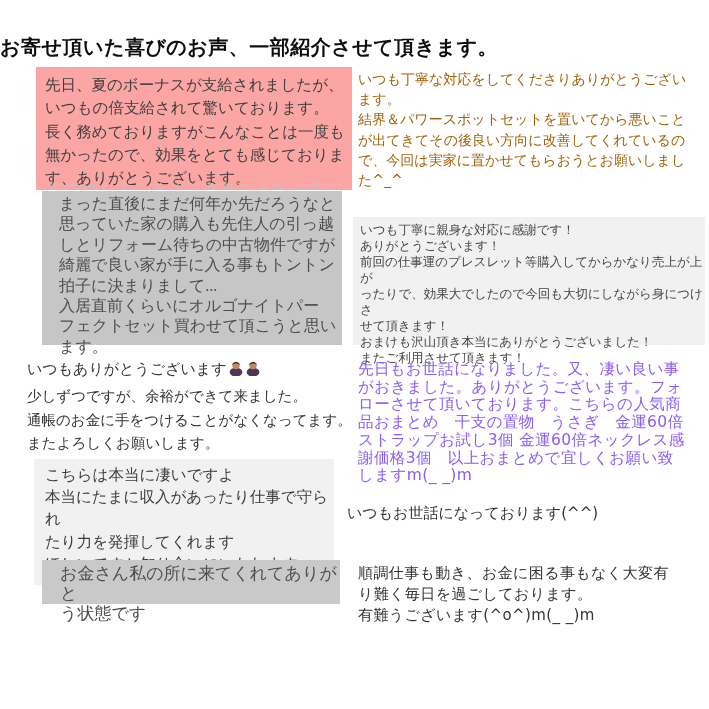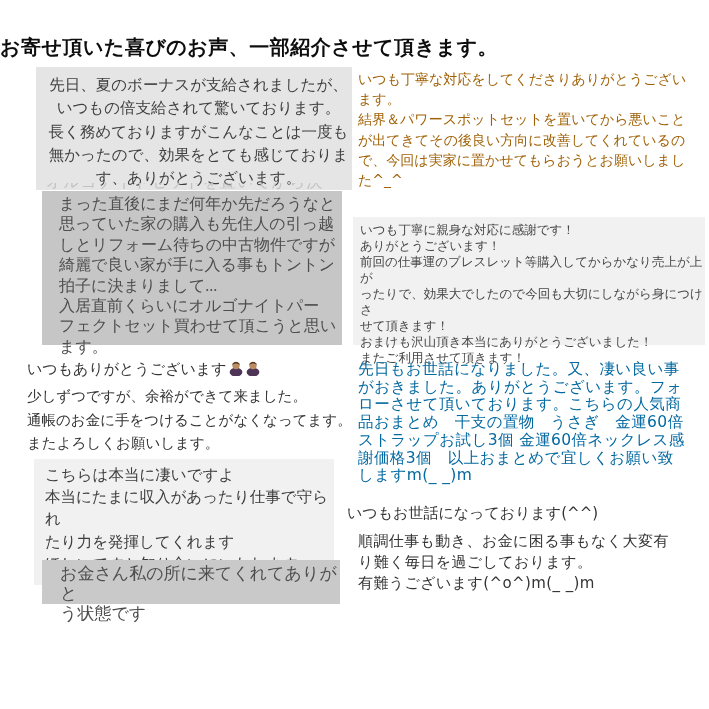--- a/index.html
+++ b/index.html
@@ -3,40 +3,40 @@
 <meta charset="utf-8">
 <style>
   html,body{margin:0;padding:0;background:#ffffff;}
   #page{position:relative;width:709px;height:709px;background:#ffffff;overflow:hidden;
         font-family:"DejaVu Sans",sans-serif;color:#333;}
   .abs{position:absolute;}
   .ml{white-space:pre-line;}
   #title{top:34px;left:0;width:709px;text-align:left;font-size:20px;font-weight:bold;
          color:#0d0d0d;letter-spacing:0.5px;}
   
-  #card-bonus{top:67px;left:36px;width:316px;height:123px;background:#e5e5e5;
-              padding:7px 0 16px 9px;box-sizing:border-box;font-size:15.5px;line-height:23.3px;color:#3f3f3f;text-align:center;}
+  #card-bonus{top:67px;left:36px;width:316px;height:123px;background:#fca5a5;
+              padding:7px 0 16px 9px;box-sizing:border-box;font-size:15.5px;line-height:23.3px;color:#3f3f3f;}
   #clip-strip{top:183px;left:46px;width:292px;height:8px;overflow:hidden;}
   #clip-strip .inner{margin-top:-11px;font-size:16px;color:#c2c2c2;letter-spacing:1px;}
   #card-house{top:191px;left:42px;width:300px;height:154px;background:#c6c6c6;
               padding:3px 0 0 17px;box-sizing:border-box;font-size:16px;line-height:20.4px;color:#4e4e4e;font-family:Liberation Serif, serif;}
   #thanks-line{top:360px;left:27px;font-size:15px;color:#333;}
   #thanks-line .bow{display:inline-block;vertical-align:-2px;margin-left:1px;}
   #para-savings{top:385px;left:27px;width:330px;font-size:14.5px;line-height:23.6px;color:#333;}
   #card-amazing{top:459px;left:34px;width:300px;height:126px;background:#f1f1f1;
                 padding:5px 0 0 11px;box-sizing:border-box;font-size:15.5px;line-height:22.2px;color:#3d3d3d;}
   #card-money{top:560px;left:42px;width:298px;height:44px;background:#c9c9c9;
               padding:3px 0 0 18px;box-sizing:border-box;font-size:17px;line-height:20px;color:#4e4e4e;}
   
   #r-kekkai{top:69px;left:358px;width:346px;font-size:14px;line-height:20.2px;color:#a16207;}
   #card-bracelet{top:217px;left:353px;width:352px;height:128px;background:#f1f1f1;
                  padding:5px 0 0 7px;box-sizing:border-box;font-size:12.5px;line-height:16px;color:#454545;}
-  #r-order{top:361px;left:358px;width:344px;font-size:15.5px;line-height:17.7px;color:#0369a1;letter-spacing:0.4px;}
+  #r-order{top:361px;left:358px;width:344px;font-size:15.5px;line-height:17.7px;color:#8b5cf6;letter-spacing:0.4px;}
   #r-greeting{top:504px;left:347px;font-size:15px;color:#333;}
-  #r-junchou{top:531px;left:358px;width:340px;font-size:15px;line-height:21px;color:#333;letter-spacing:0.4px;}
+  #r-junchou{top:563px;left:358px;width:340px;font-size:15px;line-height:21px;color:#333;letter-spacing:0.4px;}
 </style>
 </head>
 <body>
 
 <div id="page">
 
   <div id="title" class="abs">お寄せ頂いた喜びのお声、一部紹介させて頂きます。</div>
 
   <div id="card-bonus" class="abs ml">先日、夏のボーナスが支給されましたが、
 いつもの倍支給されて驚いております。

